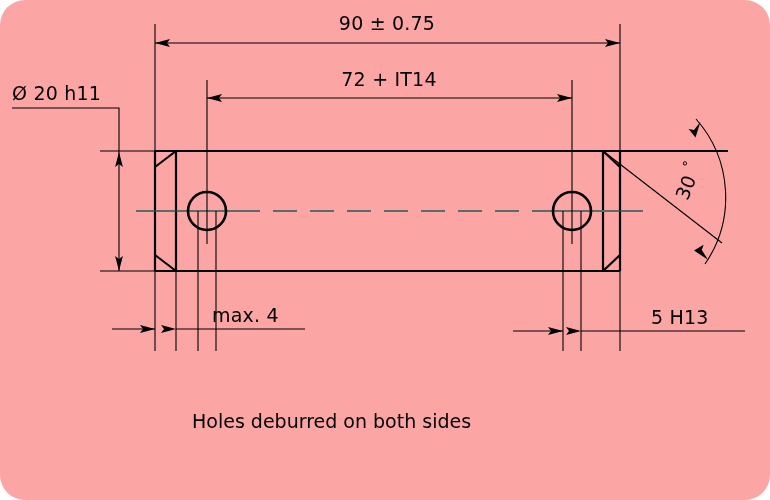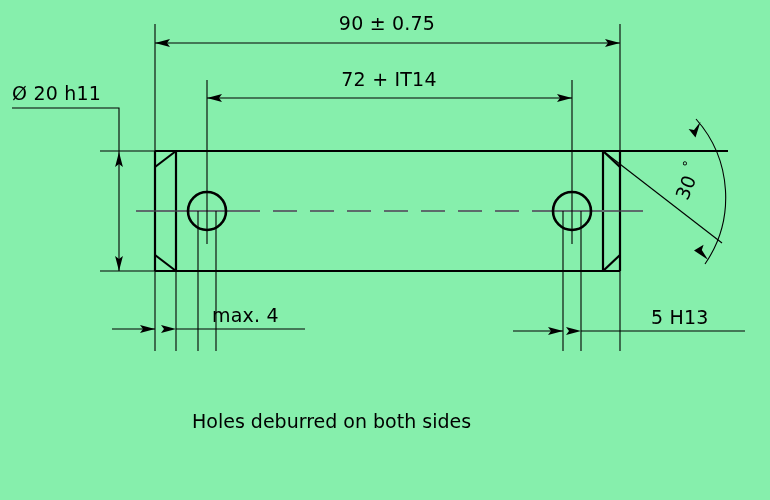--- a/index.html
+++ b/index.html
@@ -10,21 +10,22 @@
   body {
     width: 770px;
     height: 500px;
     font-family: "DejaVu Sans", sans-serif;
     overflow: hidden;
   }
   #drawing-root {
     position: relative;
     width: 770px;
     height: 500px;
-    background: #86efac;
+    background: #fca5a5;
+    border-radius: 25px;
   }
   svg.tech-drawing {
     display: block;
     width: 770px;
     height: 500px;
   }
   .outline {
     fill: none;
     stroke: #000000;
     stroke-width: 2.2;

